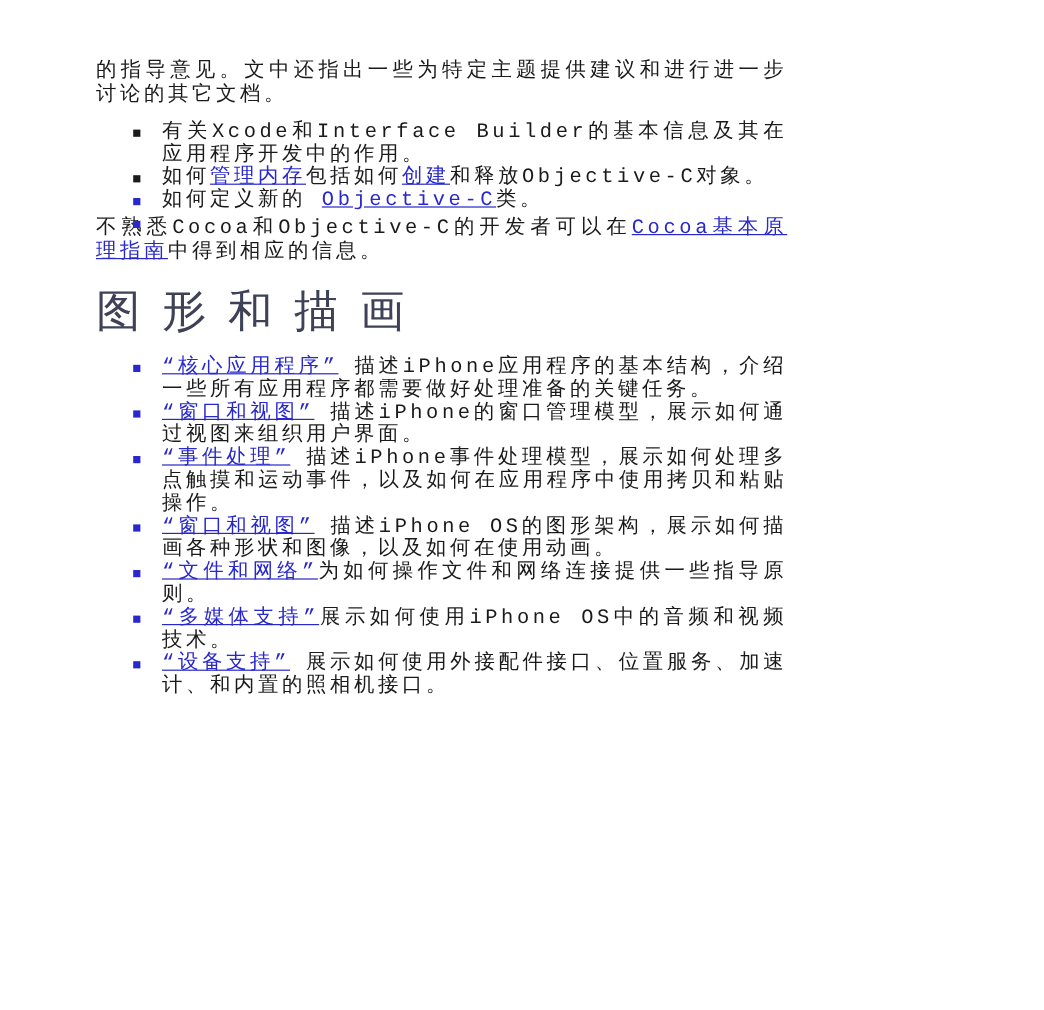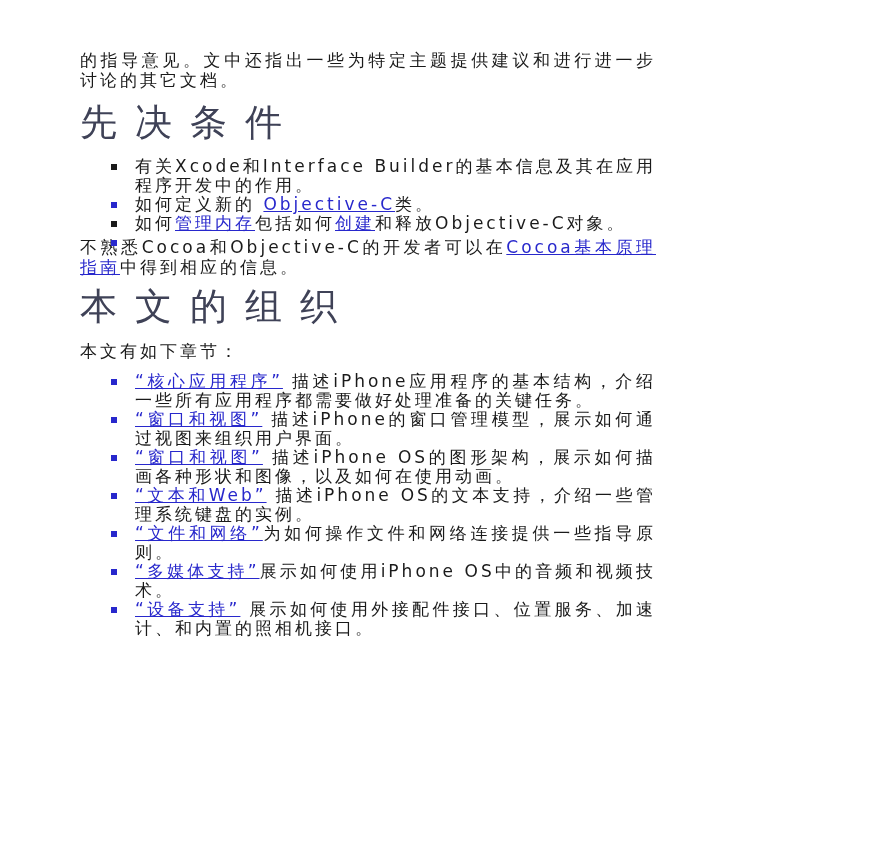--- a/index.html
+++ b/index.html
@@ -5,29 +5,29 @@
   :root{
     --text-color:#1a1a1a;
     --heading-color:#3f4257;
     --link-color:#2828cc;
     --bg:#ffffff;
   }
   html,body{margin:0;padding:0;background:var(--bg);}
   body{font-family:"DejaVu Sans", sans-serif;}
   .doc{
     width:734px;height:842px;box-sizing:border-box;
-    padding:50px 78px 20px 80px;overflow:hidden;background:var(--bg);
+    padding:50px 78px 20px 80px;overflow:hidden;background:var(--bg);font-family:Liberation Mono, monospace;
   }
   .para{
     font-size:17px;line-height:20px;letter-spacing:3px;
     color:var(--text-color);
     text-align:justify;text-justify:inter-character;
     margin:0 0 11px 0;
   }
-  .para.flush{margin-top:0;margin-bottom:8px;}
+  .para.flush{margin-top:0;margin-bottom:20px;}
   .heading{
     font-size:37px;font-weight:400;line-height:44px;
     color:var(--heading-color);letter-spacing:18px;
     margin:8px 0 12px 0;
   }
   .bullet-list{
     list-style:none;margin:0 0 4px 0;padding:0;
   }
   .bullet-item{
     position:relative;
@@ -46,57 +46,55 @@
     color:var(--link-color);
     text-decoration:underline;
     cursor:pointer;
   }
 </style>
 </head>
 <body>
 
 <main class="doc" id="doc-root">
     <p class="para"><span>的指导意见。文中还指出一些为特定主题提供建议和进行进一步讨论的其它文档。</span></p>
-    <h1 class="heading">先决条件</h1>
     <ul class="bullet-list">
       <li class="bullet-item">
     <span class="marker black"></span>
     <span class="item-text"><span>有关Xcode和Interface Builder的基本信息及其在应用程序开发中的作用。</span></span>
-  </li>
-      <li class="bullet-item">
-    <span class="marker blue"></span>
-    <span class="item-text"><span>如何定义新的 </span><a href="#" class="doc-link">Objective-C</a><span>类。</span></span>
   </li>
       <li class="bullet-item">
     <span class="marker black"></span>
     <span class="item-text"><span>如何</span><a href="#" class="doc-link">管理内存</a><span>包括如何</span><a href="#" class="doc-link">创建</a><span>和释放Objective-C对象。</span></span>
   </li>
       <li class="bullet-item">
     <span class="marker blue"></span>
+    <span class="item-text"><span>如何定义新的 </span><a href="#" class="doc-link">Objective-C</a><span>类。</span></span>
+  </li>
+      <li class="bullet-item">
+    <span class="marker blue"></span>
   </li>
     </ul>
     <p class="para flush"><span>不熟悉Cocoa和Objective-C的开发者可以在</span><a href="#" class="doc-link">Cocoa基本原理指南</a><span>中得到相应的信息。</span></p>
-    <h1 class="heading">本文的组织</h1>
-    <p class="para"><span>本文有如下章节：</span></p>
+    <h1 class="heading">图形和描画</h1>
     <ul class="bullet-list">
       <li class="bullet-item">
     <span class="marker blue"></span>
     <span class="item-text"><a href="#" class="doc-link">“核心应用程序”</a><span> 描述iPhone应用程序的基本结构，介绍一些所有应用程序都需要做好处理准备的关键任务。</span></span>
   </li>
       <li class="bullet-item">
     <span class="marker blue"></span>
     <span class="item-text"><a href="#" class="doc-link">“窗口和视图”</a><span> 描述iPhone的窗口管理模型，展示如何通过视图来组织用户界面。</span></span>
   </li>
       <li class="bullet-item">
     <span class="marker blue"></span>
-    <span class="item-text"><a href="#" class="doc-link">“窗口和视图”</a><span> 描述iPhone OS的图形架构，展示如何描画各种形状和图像，以及如何在使用动画。</span></span>
+    <span class="item-text"><a href="#" class="doc-link">“事件处理”</a><span> 描述iPhone事件处理模型，展示如何处理多点触摸和运动事件，以及如何在应用程序中使用拷贝和粘贴操作。</span></span>
   </li>
       <li class="bullet-item">
     <span class="marker blue"></span>
-    <span class="item-text"><a href="#" class="doc-link">“文本和Web”</a><span> 描述iPhone OS的文本支持，介绍一些管理系统键盘的实例。</span></span>
+    <span class="item-text"><a href="#" class="doc-link">“窗口和视图”</a><span> 描述iPhone OS的图形架构，展示如何描画各种形状和图像，以及如何在使用动画。</span></span>
   </li>
       <li class="bullet-item">
     <span class="marker blue"></span>
     <span class="item-text"><a href="#" class="doc-link">“文件和网络”</a><span>为如何操作文件和网络连接提供一些指导原则。</span></span>
   </li>
       <li class="bullet-item">
     <span class="marker blue"></span>
     <span class="item-text"><a href="#" class="doc-link">“多媒体支持”</a><span>展示如何使用iPhone OS中的音频和视频技术。</span></span>
   </li>
       <li class="bullet-item">

